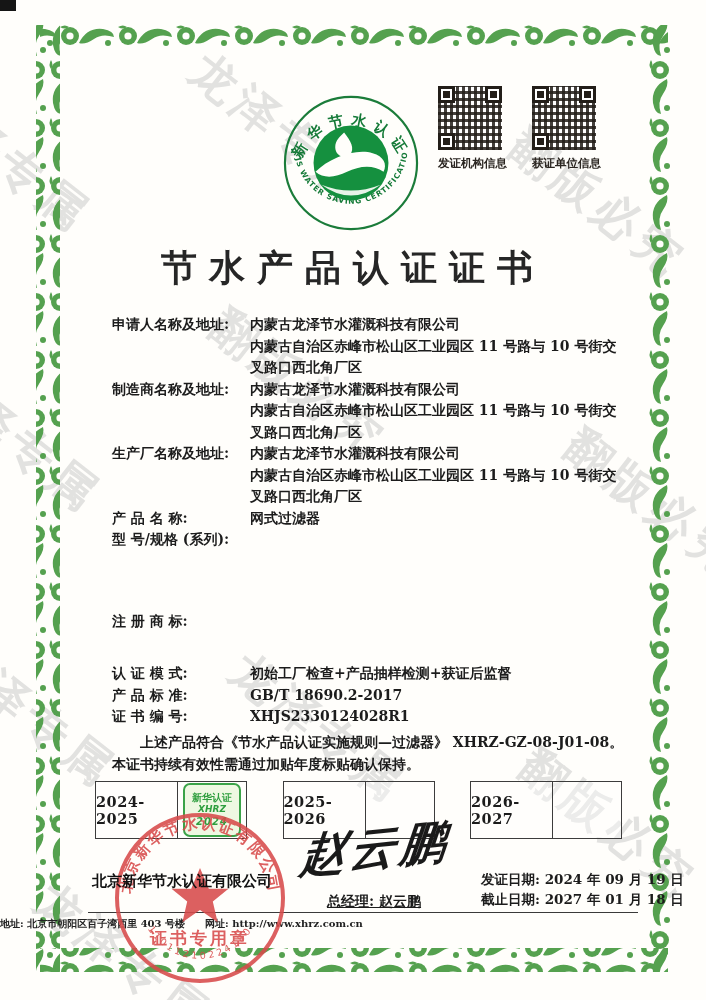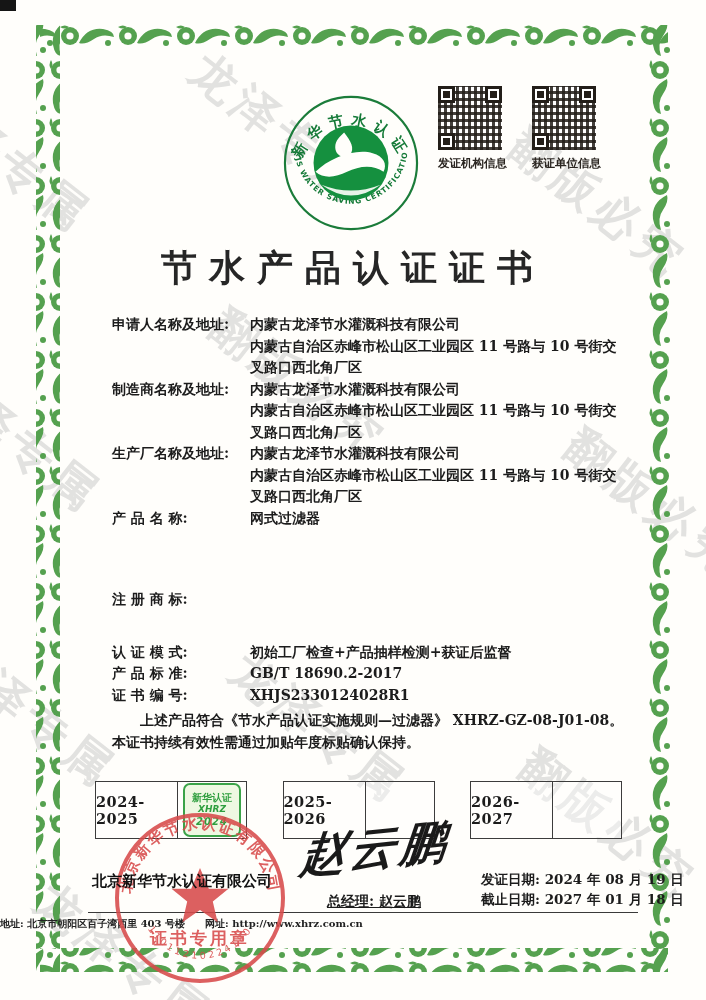--- a/index.html
+++ b/index.html
@@ -190,20 +190,21 @@
     </div>
 
     <div class="frow">
       <div class="flabel">产 品 名 称:</div>
       <div class="fvalue">
         <div>网式过滤器</div>
       </div>
     </div>
 
     <div class="frow">
+      <div class="flabel">型 号/规格 (系列):</div>
     </div>
 
     <div class="frow gap-lg">
       <div class="flabel">注 册 商 标:</div>
       <div class="fvalue"></div>
     </div>
 
     <div class="frow gap-md">
       <div class="flabel">认 证 模 式:</div>
       <div class="fvalue">
@@ -262,19 +263,19 @@
     <text x="0" y="46" text-anchor="middle" font-family="DejaVu Sans, Liberation Sans, sans-serif" font-size="17" font-weight="bold" fill="#d84b4b" letter-spacing="3">证书专用章</text>
     <text font-family="DejaVu Sans, Liberation Sans, sans-serif" font-size="9.5" fill="#d84b4b" letter-spacing="3">
       <textPath href="#sealBot" startOffset="50%" text-anchor="middle">11011210224180</textPath>
     </text>
   </svg>
 
   <div class="issuer">北京新华节水认证有限公司</div>
   <div class="signature">赵云鹏</div>
   <div class="gm-line">总经理: 赵云鹏</div>
   <div class="dates">
-    <div>发证日期: 2024 年 08 月 19 日</div>
+    <div>发证日期: 2024 年 09 月 19 日</div>
     <div>截止日期: 2027 年 01 月 18 日</div>
   </div>
   <div class="rule"></div>
   <div class="footer">地址: 北京市朝阳区百子湾西里 403 号楼　　网址: http://www.xhrz.com.cn</div>
 
 </div>
 
 </body></html>

